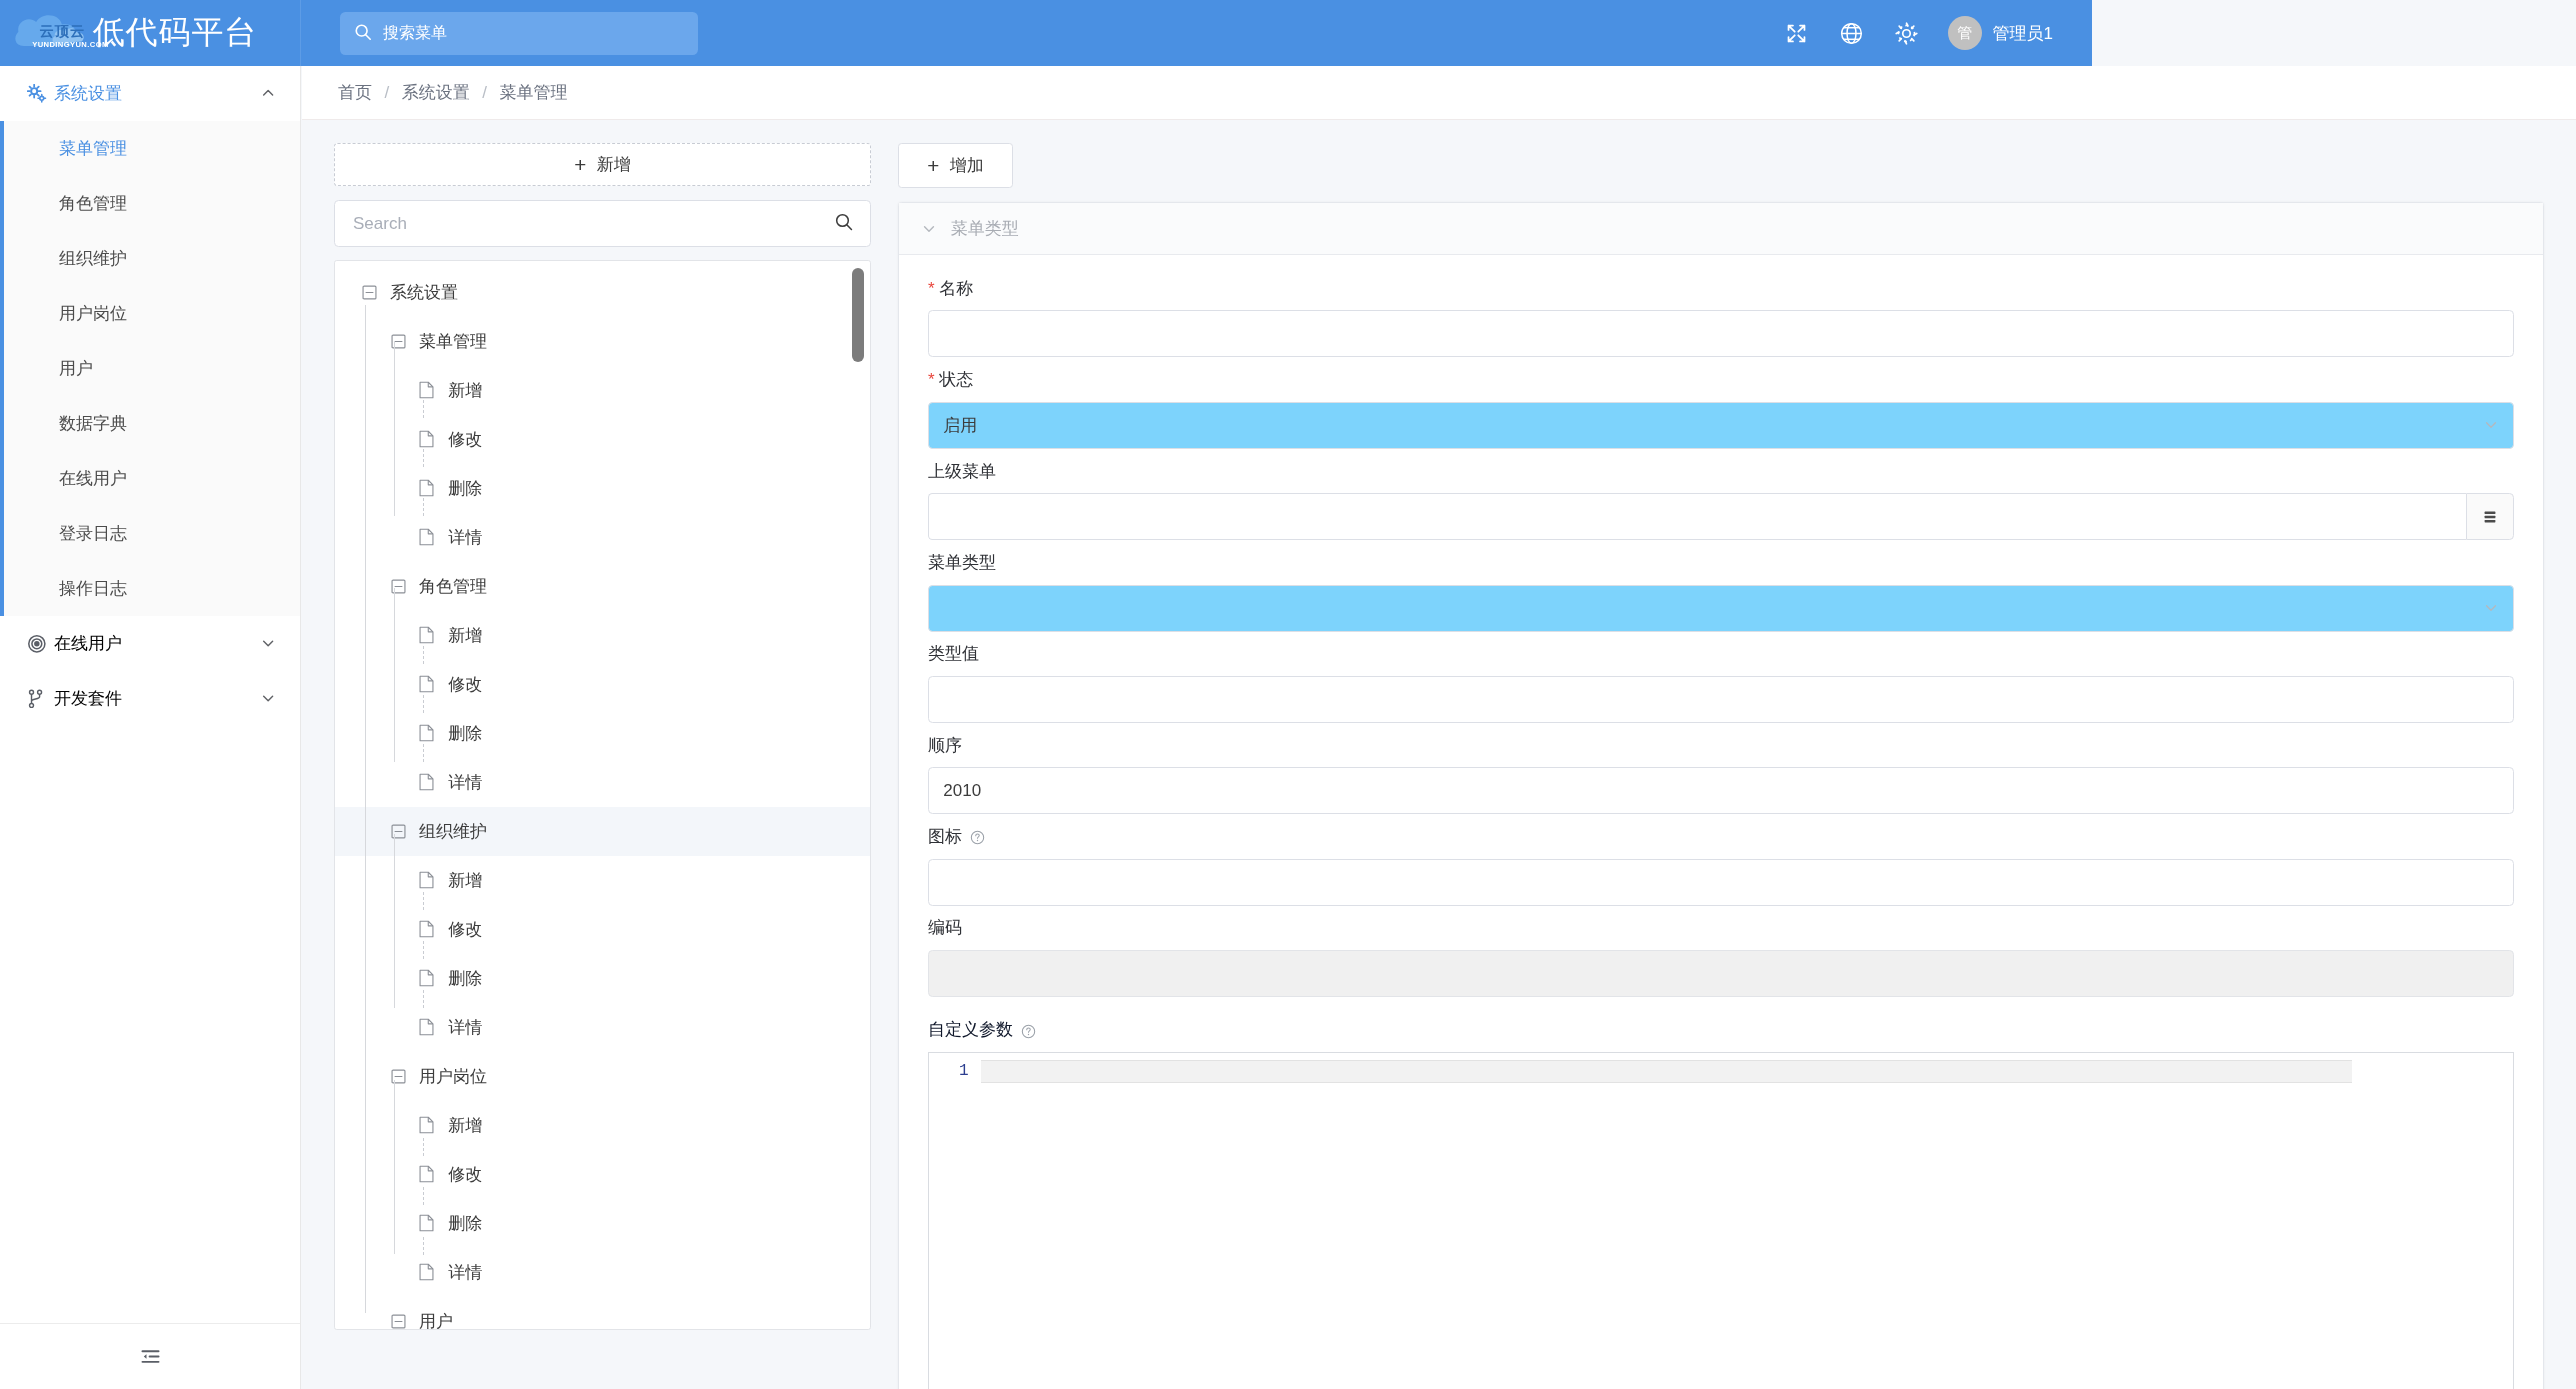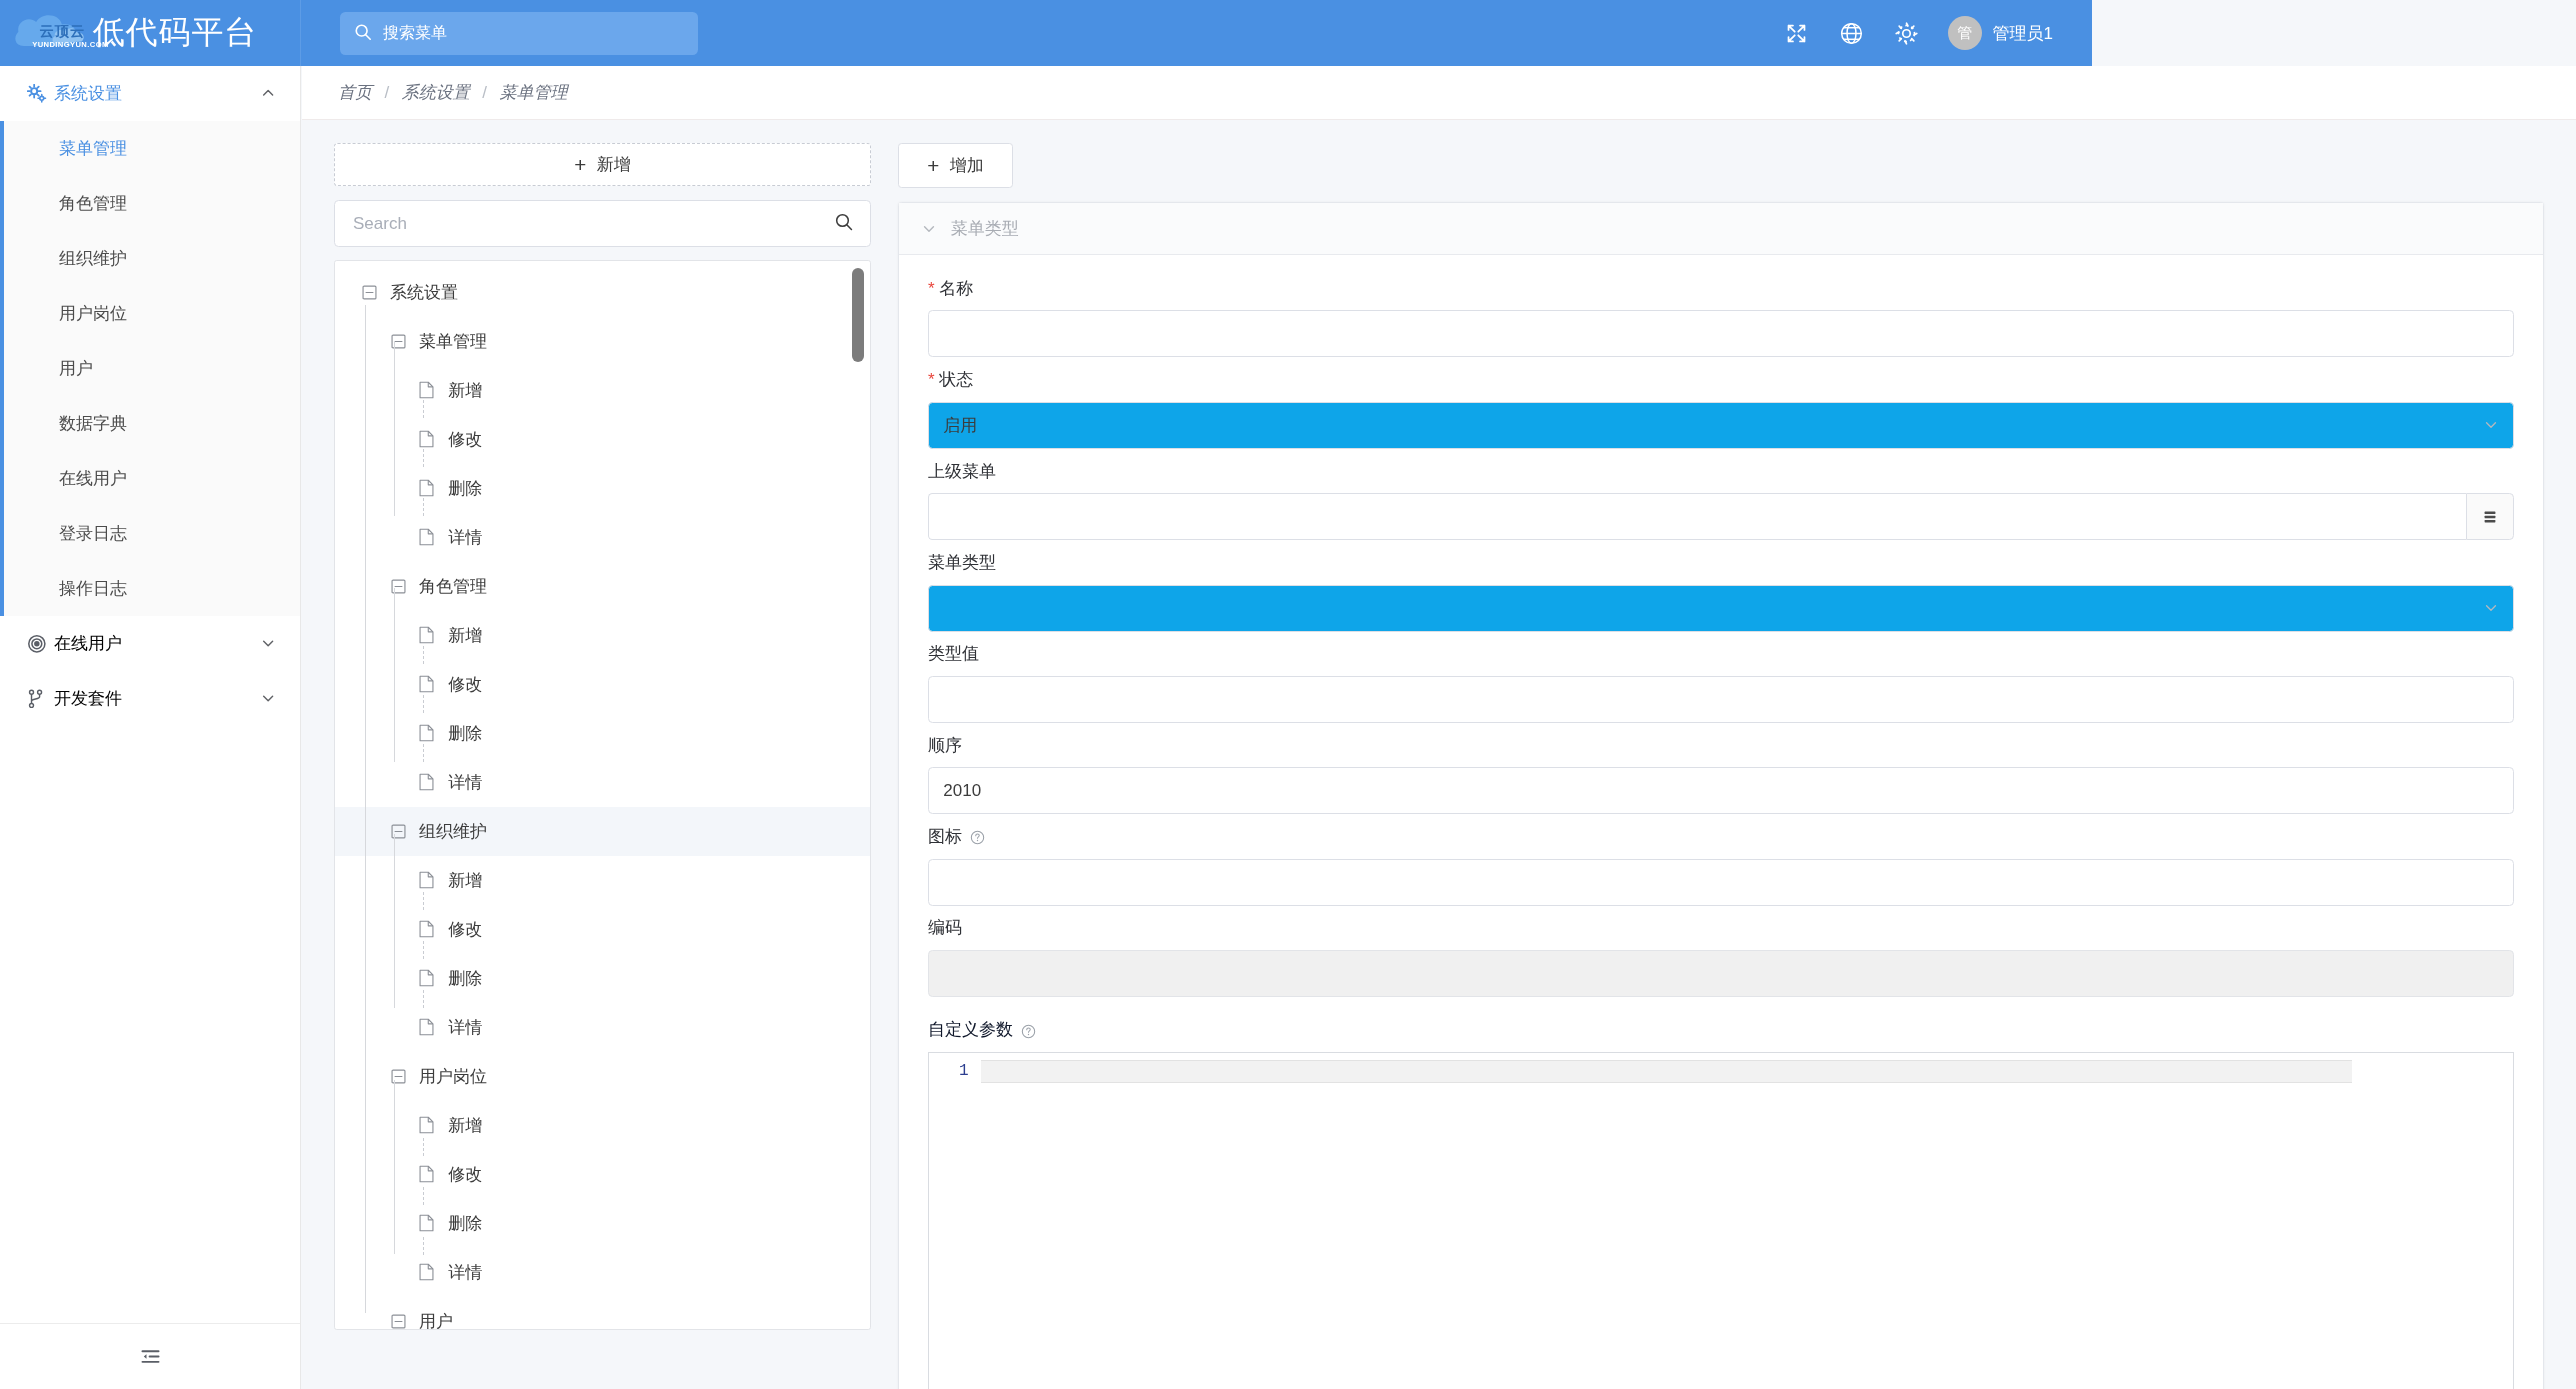--- a/index.html
+++ b/index.html
@@ -98,21 +98,21 @@
   .main {
     position: absolute; left: 302px; top: 66px;
     width: 2274px; height: 1323px; background: #f5f7fa;
   }
   .breadcrumb {
     height: 54px; background: #ffffff; display: flex; align-items: center;
     padding-left: 36px; font-size: 17px; color: #6b7280;
     border-bottom: 0.9px solid #efeaea;
   }
   .bc-sep { margin: 0 12.5px; color: #b9bec6; }
-  .bc-item { cursor: pointer; white-space: nowrap; font-style: italic; }
+  .bc-item { cursor: pointer; white-space: nowrap; }
   .bc-item.last { cursor: default; }
 
   .content {
     display: flex; padding: 23px 32px 0 32px; gap: 27px;
     align-items: flex-start;
   }
 
   
   .tree-panel { width: 537px; flex: none; }
   .add-dashed {
@@ -199,21 +199,21 @@
     display: inline-flex; vertical-align: middle; margin-left: 3.6px;
   }
   .inp {
     height: 47px; width: 100%; border: 0.9px solid #dcdfe6; border-radius: 4.5px;
     background: #fff; padding: 0 14.3px; font-size: 17px; color: #3c3c3c;
     outline: none; font-family: "Liberation Sans", "DejaVu Sans", sans-serif;
   }
   .inp.disabled { background: #f0f0f0; border-color: #e2e4e8; }
   .sel {
     height: 47px; width: 100%; border: 0.9px solid #dcdfe6; border-radius: 4.5px;
-    background: #0ea5e9; display: flex; align-items: center; padding: 0 14.3px;
+    background: #7dd3fc; display: flex; align-items: center; padding: 0 14.3px;
     font-size: 17px; color: #3c3c3c; cursor: pointer; position: relative;
   }
   .sel .caret { margin-left: auto; display: flex; }
   .picker { display: flex; width: 100%; }
   .picker .inp { border-radius: 4.5px 0 0 4.5px; border-right: none; }
   .picker .pbtn {
     width: 50px; height: 47px; border: 0.9px solid #dcdfe6;
     border-radius: 0 4.5px 4.5px 0; background: #fafafa;
     display: flex; align-items: center; justify-content: center; cursor: pointer;
   }

